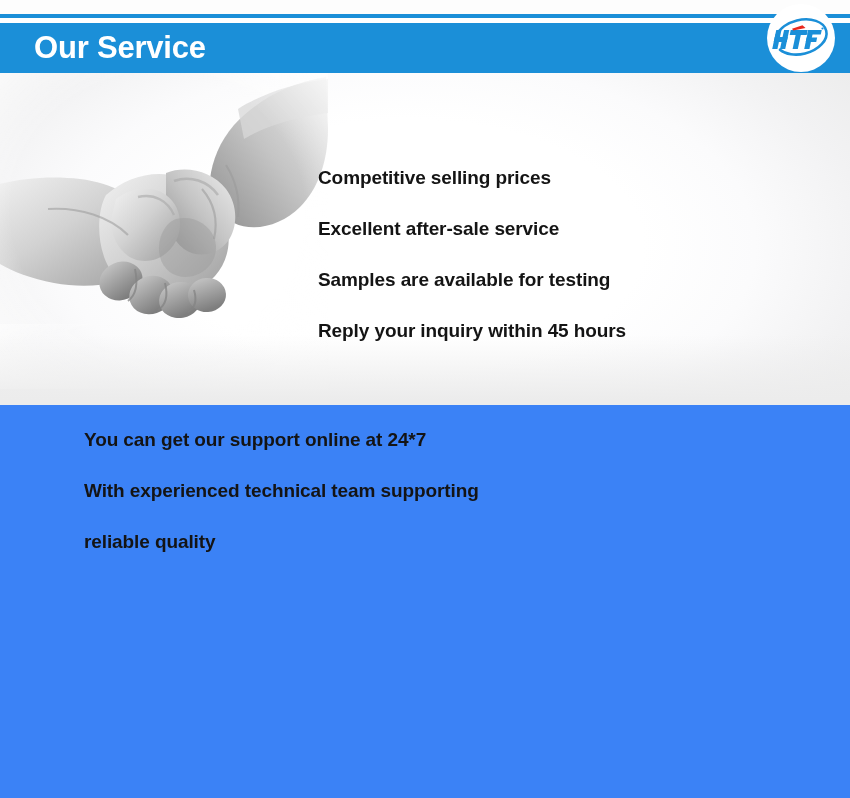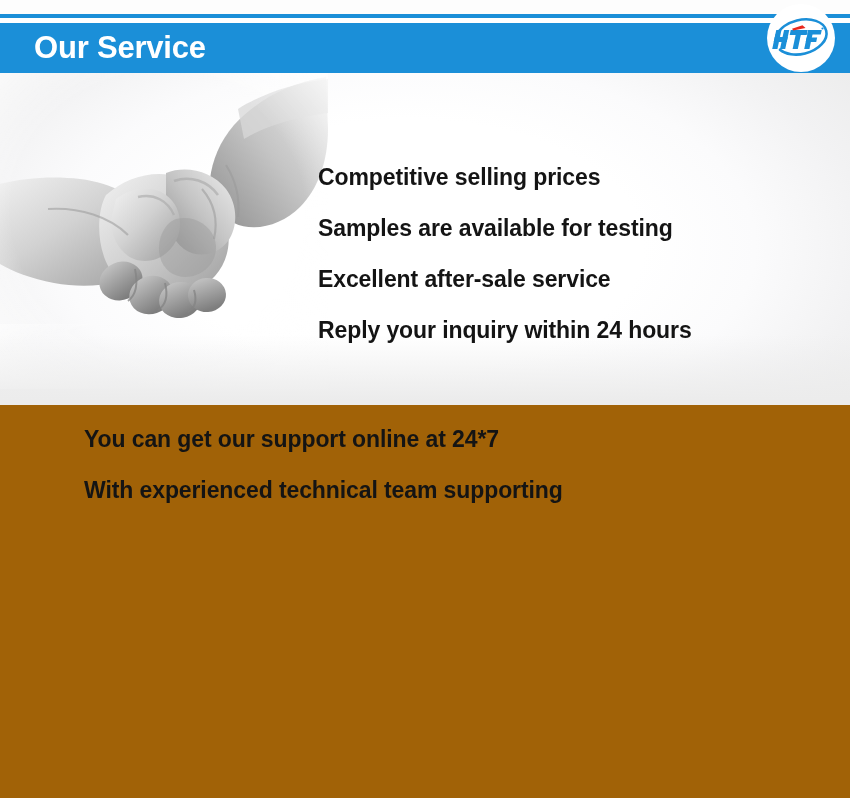--- a/index.html
+++ b/index.html
@@ -10,21 +10,21 @@
   }
   body {
     font-family: "Liberation Sans", sans-serif;
   }
 
   #page {
     position: relative;
     width: 850px;
     height: 798px;
     overflow: hidden;
-    background: #a16207;
+    background: #3b82f6;
   }
 
   
   .top-white-strip {
     position: absolute;
     left: 0; top: 0;
     width: 850px; height: 14px;
     background: #fdfdfd;
   }
   .top-thin-rule {
@@ -106,21 +106,21 @@
     z-index: 5;
   }
   .list-left {
     position: absolute;
     left: 68px;
     top: 414px;
     z-index: 5;
     margin-left: 16px;
   }
   .line {
-    font-size: 23px;
+    font-size: 19px;
     font-weight: bold;
     color: #141414;
     line-height: 51px;
     white-space: nowrap;
     letter-spacing: -0.1px;
   }
 </style>
 </head>
 <body>
 
@@ -223,23 +223,24 @@
 
         <rect x="0" y="0" width="340" height="320" fill="url(#vignette)"></rect>
         <rect x="0" y="255" width="340" height="65" fill="url(#vignette)" opacity="0.7"></rect>
       </svg>
     </div>
     <div class="fade-bottom"></div>
   </div>
 
   <div class="list-indented">
     <div class="line">Competitive selling prices</div>
+    <div class="line">Excellent after-sale service</div>
     <div class="line">Samples are available for testing</div>
-    <div class="line">Excellent after-sale service</div>
-    <div class="line">Reply your inquiry within 24 hours</div>
+    <div class="line">Reply your inquiry within 45 hours</div>
   </div>
 
   <div class="list-left">
     <div class="line">You can get our support online at 24*7</div>
     <div class="line">With experienced technical team supporting</div>
+    <div class="line">reliable quality</div>
   </div>
 
 </div>
 
 </body></html>

